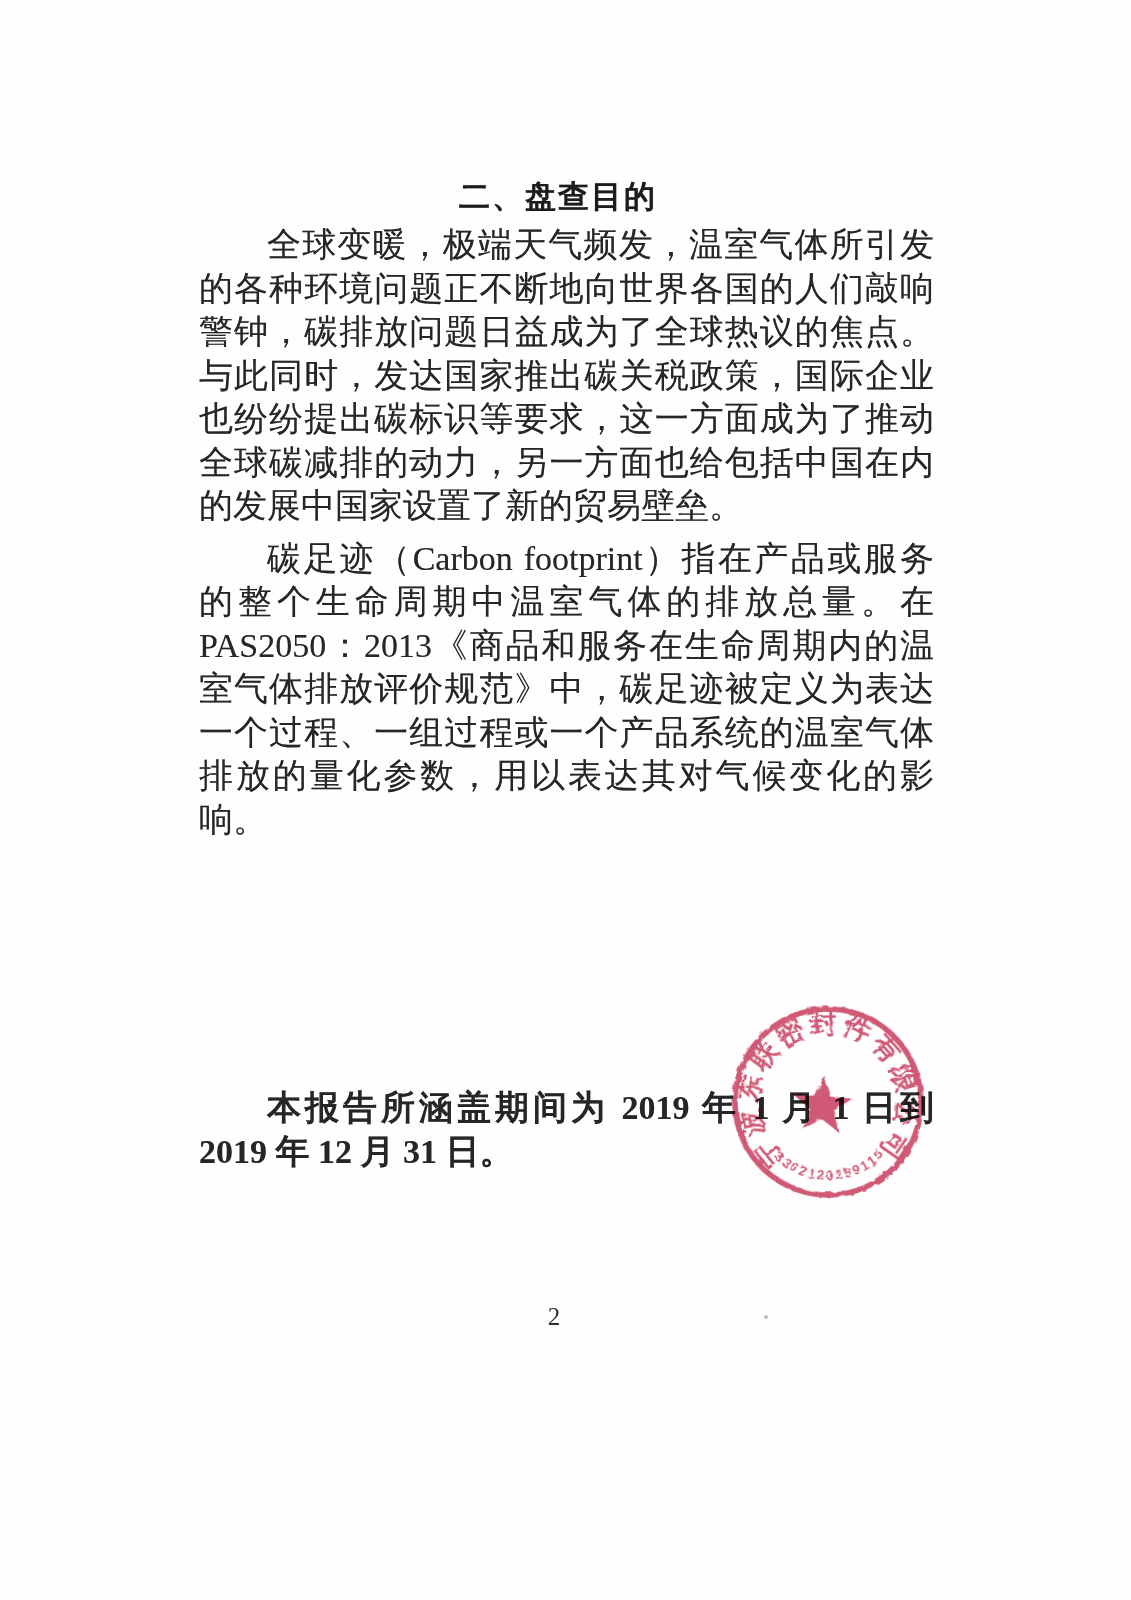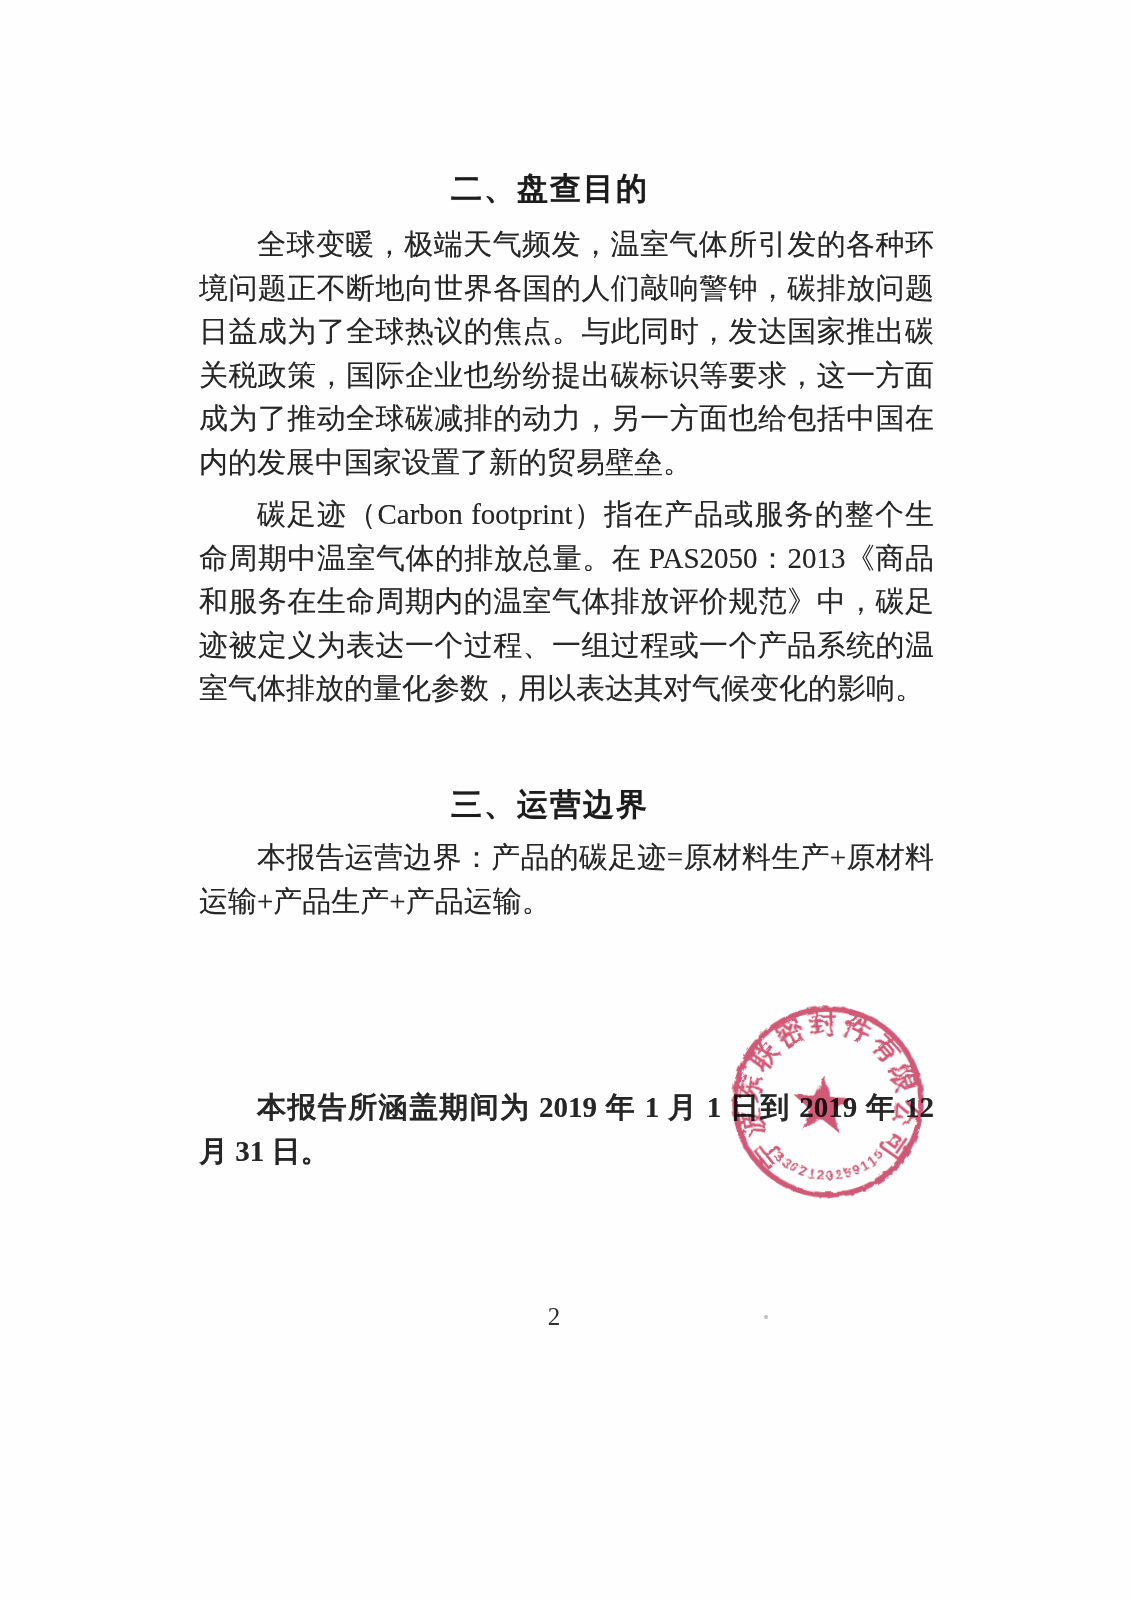--- a/index.html
+++ b/index.html
@@ -13,38 +13,38 @@
     height: 1600px;
     margin: 0 auto;
     background: #fefefe;
     overflow: hidden;
     font-family: "Liberation Serif", serif;
   }
   .section-title {
     position: absolute;
     left: 190px;
     width: 720px;
-    margin: 0;
+    margin: 8px;
     text-align: center;
     font-family: Liberation Mono, monospace;
     font-weight: bold;
     font-size: 31px;
     letter-spacing: 2px;
     color: #1c1c1c;
     text-shadow: 0 0 0.7px rgba(0,0,0,0.45);
   }
   .title-purpose  { top: 168px; }
   .title-boundary { top: 784px; }
   .title-period   { top: 1032px; }
 
   .text-block {
     position: absolute;
     left: 199px;
     width: 735px;
-    font-size: 29px;
+    font-size: 34px;
     line-height: 43.5px;
     text-align: justify;
     color: #262626;
     text-shadow: 0 0 0.6px rgba(0,0,0,0.35);
   }
   .text-block p { margin: 0; text-indent: 2em; }
   .text-block p + p { margin-top: 9px; }
   .body-purpose  { top: 223px; }
   .body-boundary { top: 836px; }
   .body-period   { top: 1086px; font-weight: bold; }
@@ -96,25 +96,21 @@
 
 <div class="page">
 
   <h2 class="section-title title-purpose">二、盘查目的</h2>
 
   <div class="text-block body-purpose">
     <p>全球变暖，极端天气频发，温室气体所引发的各种环境问题正不断地向世界各国的人们敲响警钟，碳排放问题日益成为了全球热议的焦点。与此同时，发达国家推出碳关税政策，国际企业也纷纷提出碳标识等要求，这一方面成为了推动全球碳减排的动力，另一方面也给包括中国在内的发展中国家设置了新的贸易壁垒。</p>
     <p>碳足迹（Carbon footprint）指在产品或服务的整个生命周期中温室气体的排放总量。在 PAS2050：2013《商品和服务在生命周期内的温室气体排放评价规范》中，碳足迹被定义为表达一个过程、一组过程或一个产品系统的温室气体排放的量化参数，用以表达其对气候变化的影响。</p>
   </div>
 
-  <h2 class="section-title title-boundary">三、运营边界</h2>
 
-  <div class="text-block body-boundary">
-    <p>本报告运营边界：产品的碳足迹=原材料生产+原材料运输+产品生产+产品运输。</p>
-  </div>
 
 
   <div class="text-block body-period">
     <p>本报告所涵盖期间为 2019 年 1 月 1 日到 2019 年 12 月 31 日。</p>
   </div>
 
   <svg class="stamp" viewBox="-106 -106 212 212" xmlns="http://www.w3.org/2000/svg">
     <defs>
       <filter id="stamp-rough" x="-20%" y="-20%" width="140%" height="140%">
         <feTurbulence type="fractalNoise" baseFrequency="0.13" numOctaves="2" seed="7" result="t"></feTurbulence>

